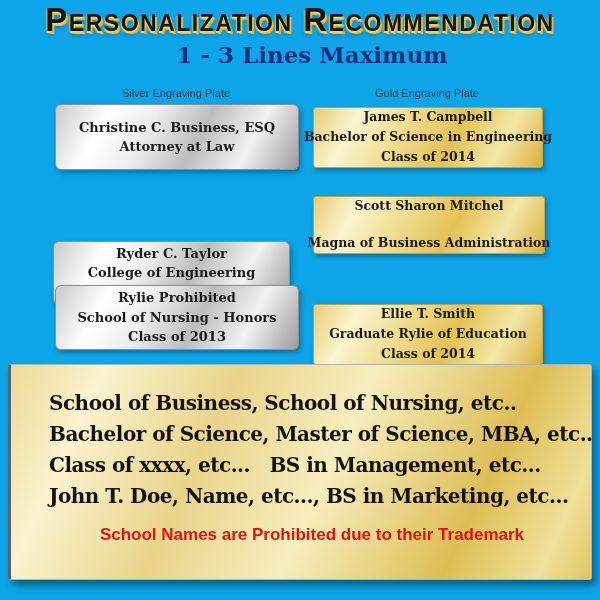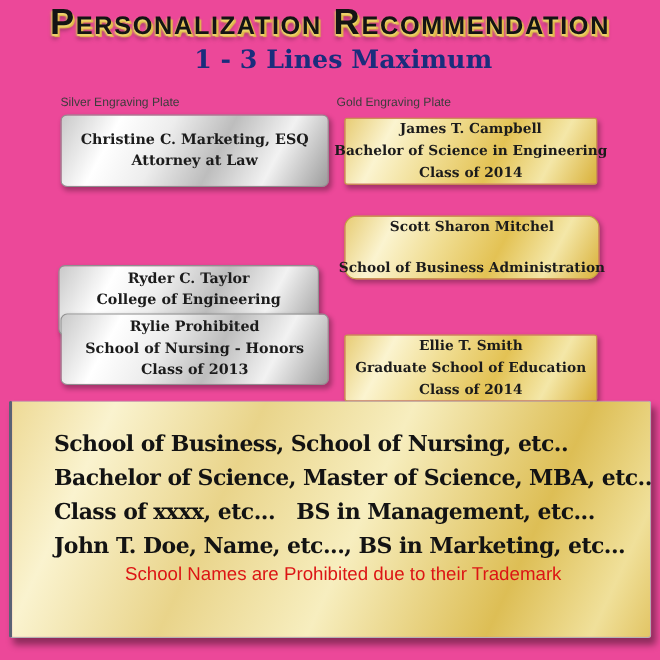--- a/index.html
+++ b/index.html
@@ -1,20 +1,20 @@
 <!DOCTYPE html>
 <html><head>
 <meta charset="utf-8">
 <style>
   html, body { margin: 0; padding: 0; }
   .canvas {
     position: relative;
     width: 600px;
     height: 600px;
-    background: #ec4899;
+    background: #0ea5e9;
     overflow: hidden;
     font-family: "Liberation Sans", sans-serif;
   }
 
   
   .title {
     position: absolute;
     top: 1px; left: 0; width: 600px;
     text-align: center;
     font-family: "Liberation Sans", sans-serif;
@@ -40,21 +40,21 @@
     font-size: 23px;
     color: #1a2d7c;
     padding-left: 12px;
   }
 
   
   .col-label {
     position: absolute;
     top: 87px;
     width: 242px;
-    text-align: left;
+    text-align: center;
     font-size: 11px;
     color: #3c3c3c;
   }
   .col-label.left  { left: 55px; }
   .col-label.right { left: 306px; width: 242px; }
 
   
   .plate {
     position: absolute;
     display: flex;
@@ -86,21 +86,21 @@
     border-radius: 3px;
     box-shadow: 2px 3px 5px rgba(0,0,0,0.30);
     font-size: 12.5px;
     line-height: 1.5;
     justify-content: space-between;
   }
 
   .p-s1 { left: 55px;  top: 104px; width: 242px; height: 64px; }
   .p-g1 { left: 313px; top: 107px; width: 228px; height: 59px; }
   .p-s2 { left: 53px;  top: 193px; width: 235px; height: 62px; margin-top: 48px; }
-  .p-g2 { left: 313px; top: 196px; width: 230px; height: 56px; border-radius: 11px; }
+  .p-g2 { left: 313px; top: 196px; width: 230px; height: 56px; }
   .p-s3 { left: 55px;  top: 285px; width: 242px; height: 63px; }
   .p-g3 { left: 313px; top: 284px; width: 228px; height: 59px; margin-top: 20px; }
 
   
   .big-plate {
     position: absolute;
     left: 8px; top: 364px;
     width: 584px; height: 216px;
     box-sizing: border-box;
     background: linear-gradient(115deg,
@@ -115,70 +115,70 @@
   .big-line {
     font-family: "DejaVu Serif", serif;
     font-weight: bold;
     font-size: 20px;
     letter-spacing: -0.5px;
     line-height: 31px;
     color: #131313;
     white-space: pre;
   }
   .warning {
-    margin-top: 0;
+    margin-top: 13px;
     text-align: center;
     font-family: "Liberation Sans", sans-serif;
-    font-weight: normal;
+    font-weight: bold;
     font-size: 17px;
     color: #dc1414;
   }
 </style>
 </head>
 <body>
 
 <div class="canvas">
 
   <div class="title">Personalization Recommendation</div>
   <div class="subtitle">1 - 3 Lines Maximum</div>
 
   <div class="col-label left">Silver Engraving Plate</div>
   <div class="col-label right">Gold Engraving Plate</div>
 
   <div class="plate silver p-s1">
-    <div class="line">Christine C. Marketing, ESQ</div>
+    <div class="line">Christine C. Business, ESQ</div>
     <div class="line">Attorney at Law</div>
   </div>
 
   <div class="plate gold p-g1">
     <div class="line">James T. Campbell</div>
     <div class="line">Bachelor of Science in Engineering</div>
     <div class="line">Class of 2014</div>
   </div>
 
   <div class="plate silver p-s2">
     <div class="line">Ryder C. Taylor</div>
     <div class="line">College of Engineering</div>
     <div class="line">Magna Cum Laude</div>
   </div>
 
   <div class="plate gold p-g2">
     <div class="line">Scott Sharon Mitchel</div>
-    <div class="line">School of Business Administration</div>
+    <div class="line">Magna of Business Administration</div>
   </div>
 
   <div class="plate silver p-s3">
     <div class="line">Rylie Prohibited</div>
     <div class="line">School of Nursing - Honors</div>
     <div class="line">Class of 2013</div>
   </div>
 
   <div class="plate gold p-g3">
     <div class="line">Ellie T. Smith</div>
-    <div class="line">Graduate School of Education</div>
+    <div class="line">Graduate Rylie of Education</div>
     <div class="line">Class of 2014</div>
   </div>
 
   <div class="big-plate">
     <div class="big-line">School of Business, School of Nursing, etc..</div>
     <div class="big-line">Bachelor of Science, Master of Science, MBA, etc..</div>
     <div class="big-line">Class of xxxx, etc...   BS in Management, etc...</div>
     <div class="big-line">John T. Doe, Name, etc..., BS in Marketing, etc...</div>
     <div class="warning">School Names are Prohibited due to their Trademark</div>
   </div>

